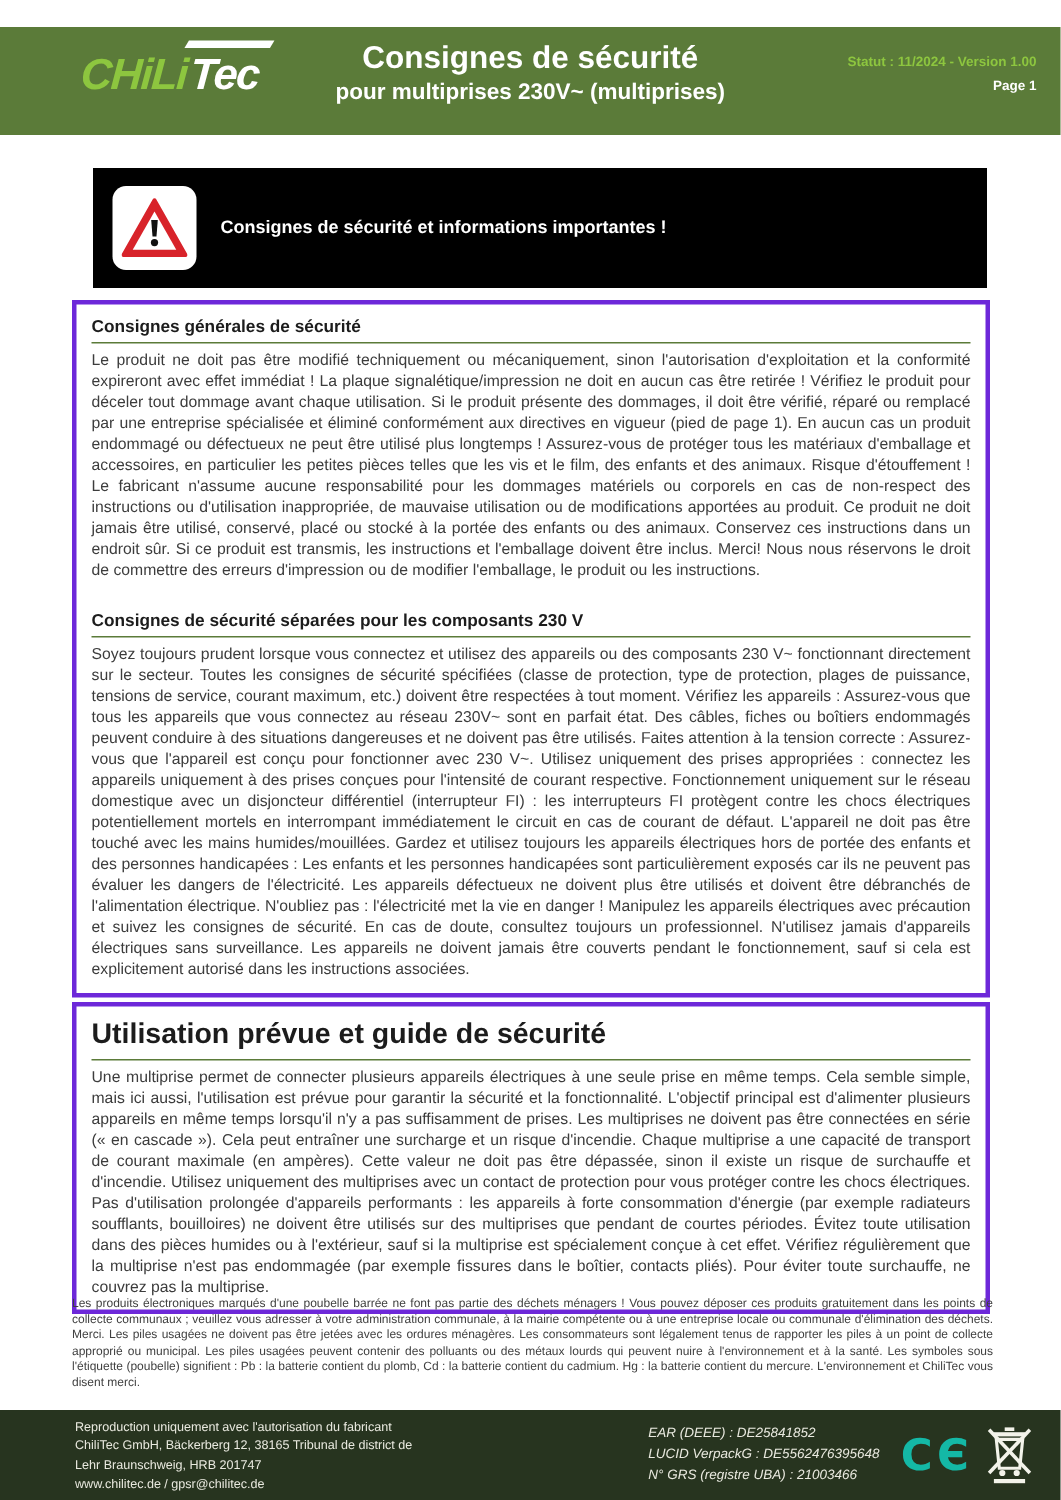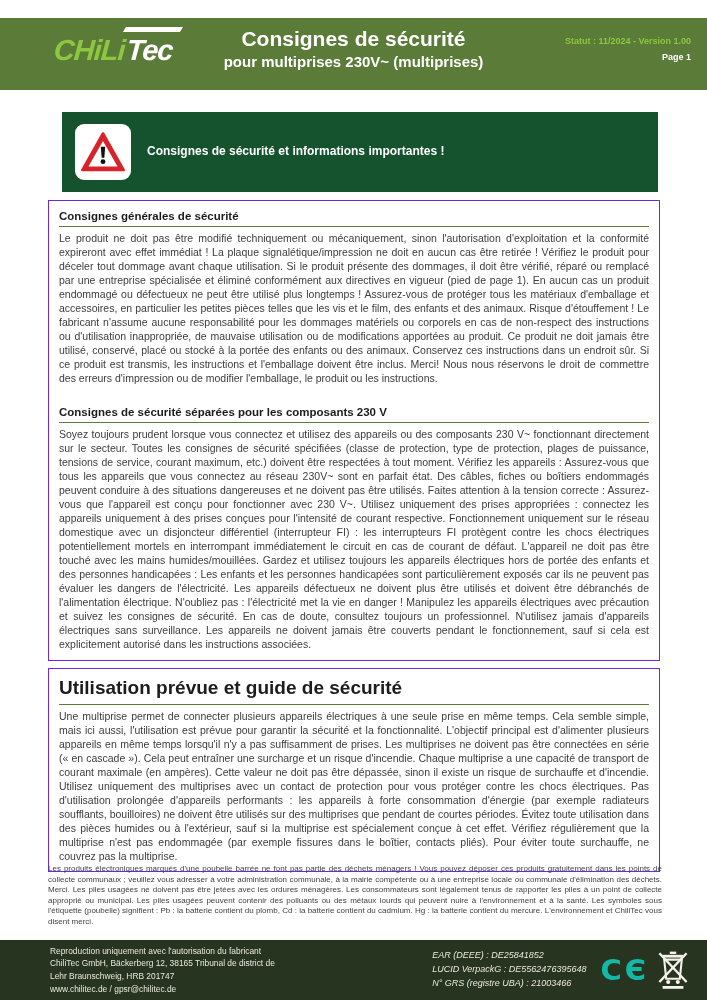--- a/index.html
+++ b/index.html
@@ -24,33 +24,33 @@
   }
   .header-center{position:absolute;left:0;right:0;top:9px;text-align:center;color:#fff;}
   .header-title{font-size:21px;font-weight:bold;}
   .header-subtitle{font-size:15px;font-weight:bold;margin-top:2px;}
   .header-right{position:absolute;right:16px;top:18px;text-align:right;font-weight:bold;}
   .header-status{font-size:9px;color:#8dc63f;}
   .header-page{font-size:9px;color:#ffffff;margin-top:6px;}
   
   .warning-box{
     position:absolute;left:62px;top:112px;width:596px;height:80px;
-    background:#14532d;display:flex;align-items:center;box-sizing:border-box;
+    background:#000000;display:flex;align-items:center;box-sizing:border-box;
   }
   .warning-icon-wrap{
     width:56px;height:56px;background:#ffffff;border-radius:9px;margin-left:13px;
     display:flex;align-items:center;justify-content:center;flex:0 0 auto;
   }
   .warning-texts{margin-left:16px;margin-right:12px;color:#f2f2ec;}
   .warning-title{font-size:12px;font-weight:bold;margin-bottom:3px;color:#ffffff;}
   .warning-body{font-size:11.6px;line-height:1.3;}
   
   .content-box{
     position:absolute;left:48px;width:612px;box-sizing:border-box;
-    border:1px solid #6d28d9;padding:6px 10px 8px 10px;background:#ffffff;
+    border:3px solid #6d28d9;padding:6px 10px 8px 10px;background:#ffffff;
   }
   .box-general{top:200px;}
   .box-usage{top:648px;margin-top:20px;}
   .section-heading-sm{
     font-size:11.5px;font-weight:bold;color:#1c1c1c;margin:3px 0 0 0;
     padding-bottom:4px;border-bottom:1.5px solid #5b7b39;
   }
   .section-heading-lg{
     font-size:19px;font-weight:bold;color:#1c1c1c;margin:2px 0 0 0;
     padding-bottom:5px;border-bottom:1.5px solid #5b7b39;

